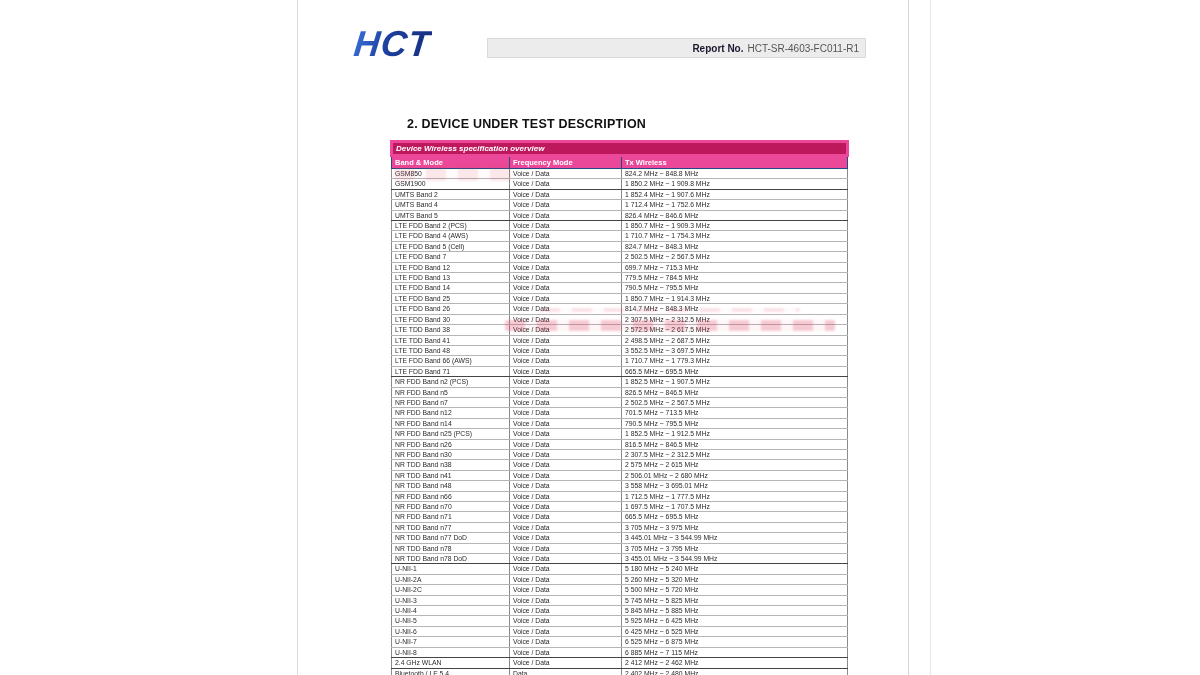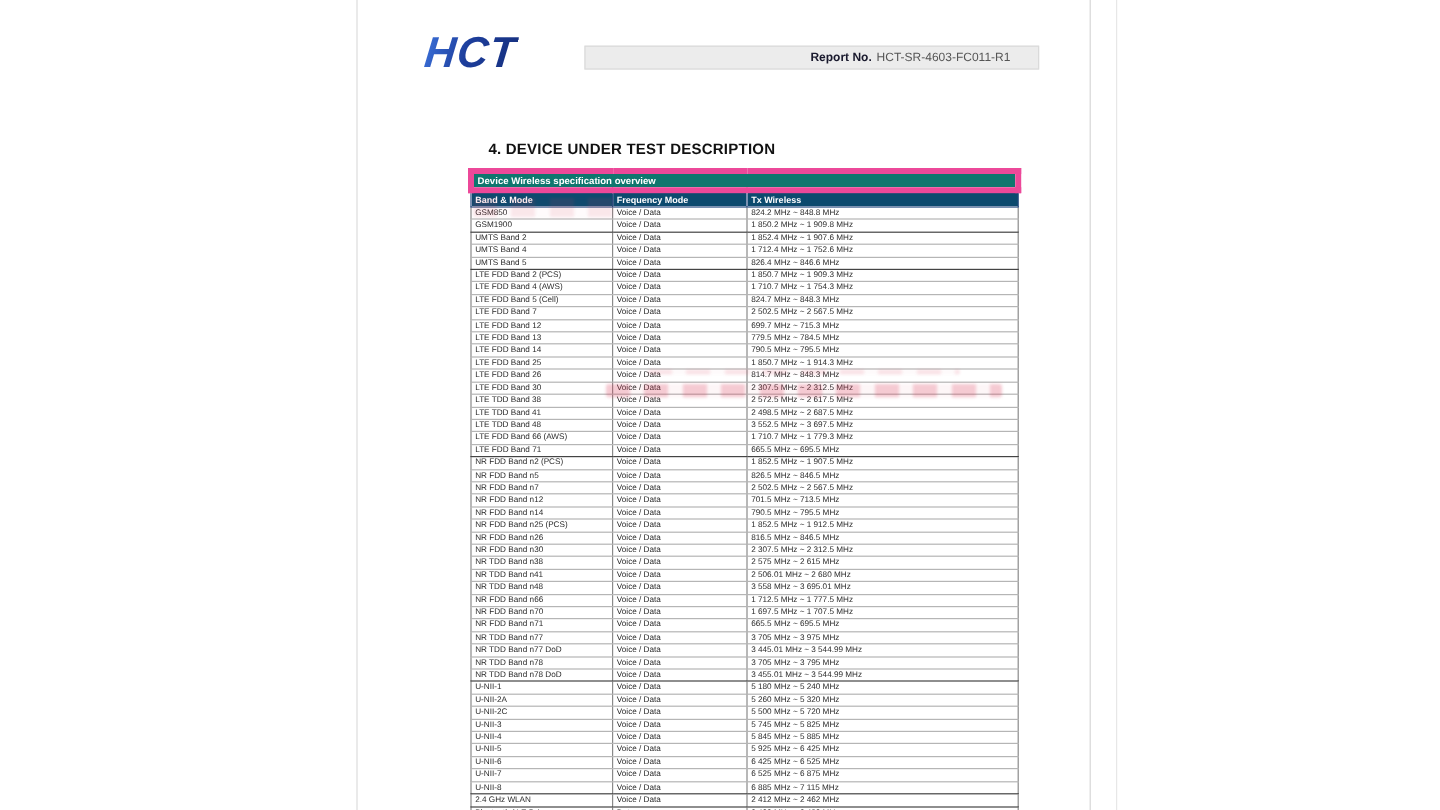--- a/index.html
+++ b/index.html
@@ -24,47 +24,47 @@
     background: linear-gradient(100deg, #3a6fd8 0%, #1d3e9c 45%, #16307f 100%);
     -webkit-background-clip: text; background-clip: text; color: transparent;
     line-height: 1;
   }
 
   
   .report-bar {
     position: absolute; left: 487px; top: 38px; width: 379px; height: 20px;
     background: #ececec; border: 1px solid #dadada;
     display: flex; align-items: center; justify-content: flex-end;
-    padding-right: 23px; font-size: 10px; gap: 4px;
+    padding-right: 6px; font-size: 10px; gap: 4px;
   }
   .report-bar .lbl { font-weight: bold; color: #1a1a2e; }
   .report-bar .val { color: #555; }
 
   
   .section-title {
     position: absolute; left: 407px; top: 117px;
     font-size: 12.5px; font-weight: bold; color: #111;
     letter-spacing: 0.2px;
   }
 
   
   .spec-table-wrap { position: absolute; left: 390px; top: 140px; width: 456px; }
   table.spec { width: 100%; border-collapse: collapse; table-layout: fixed; }
   table.spec col.c1 { width: 118px; }
   table.spec col.c2 { width: 112px; }
   table.spec col.c3 { width: 226px; }
 
   tr.title-row td {
-    background: #0f766e; color: #fff; font-weight: bold;
+    background: #be185d; color: #fff; font-weight: bold;
     font-size: 8px; height: 11px; line-height: 11px;
-    padding: 0 0 0 3px; border: 5px solid #ec4899;
-    white-space: nowrap; overflow: hidden;
+    padding: 0 0 0 3px; border: 3px solid #ec4899;
+    white-space: nowrap; overflow: hidden; font-style: italic;
   }
   tr.col-head td {
-    background: #0c4a6e; color: #fff; font-weight: bold;
+    background: #ec4899; color: #fff; font-weight: bold;
     font-size: 7.5px; height: 11px; line-height: 11px;
     padding: 0 0 0 3px; border: 1px solid #24497e; border-top: 1px solid #17375E;
     white-space: nowrap; overflow: hidden;
   }
   table.spec td.cell {
     font-size: 6.8px; height: 9.4px; line-height: 9.4px;
     padding: 0 0 0 3px; color: #2a2a2a;
     border-left: 1px solid #8a8a8a; border-right: 1px solid #8a8a8a;
     border-bottom: 1px solid #b5b5b5;
     white-space: nowrap; overflow: hidden;
@@ -90,21 +90,21 @@
 <div class="page-line l1"></div>
 <div class="page-line l2"></div>
 <div class="page-line l3"></div>
 
 <div class="logo">HCT</div>
 <div class="report-bar">
   <span class="lbl">Report No.</span>
   <span class="val">HCT-SR-4603-FC011-R1</span>
 </div>
 
-<div class="section-title">4. DEVICE UNDER TEST DESCRIPTION</div>
+<div class="section-title">2. DEVICE UNDER TEST DESCRIPTION</div>
 
 <div class="spec-table-wrap">
   <table class="spec">
     <colgroup>
         <col class="c1">
         <col class="c2">
         <col class="c3">
       </colgroup>
     <thead>
       <tr class="title-row">

